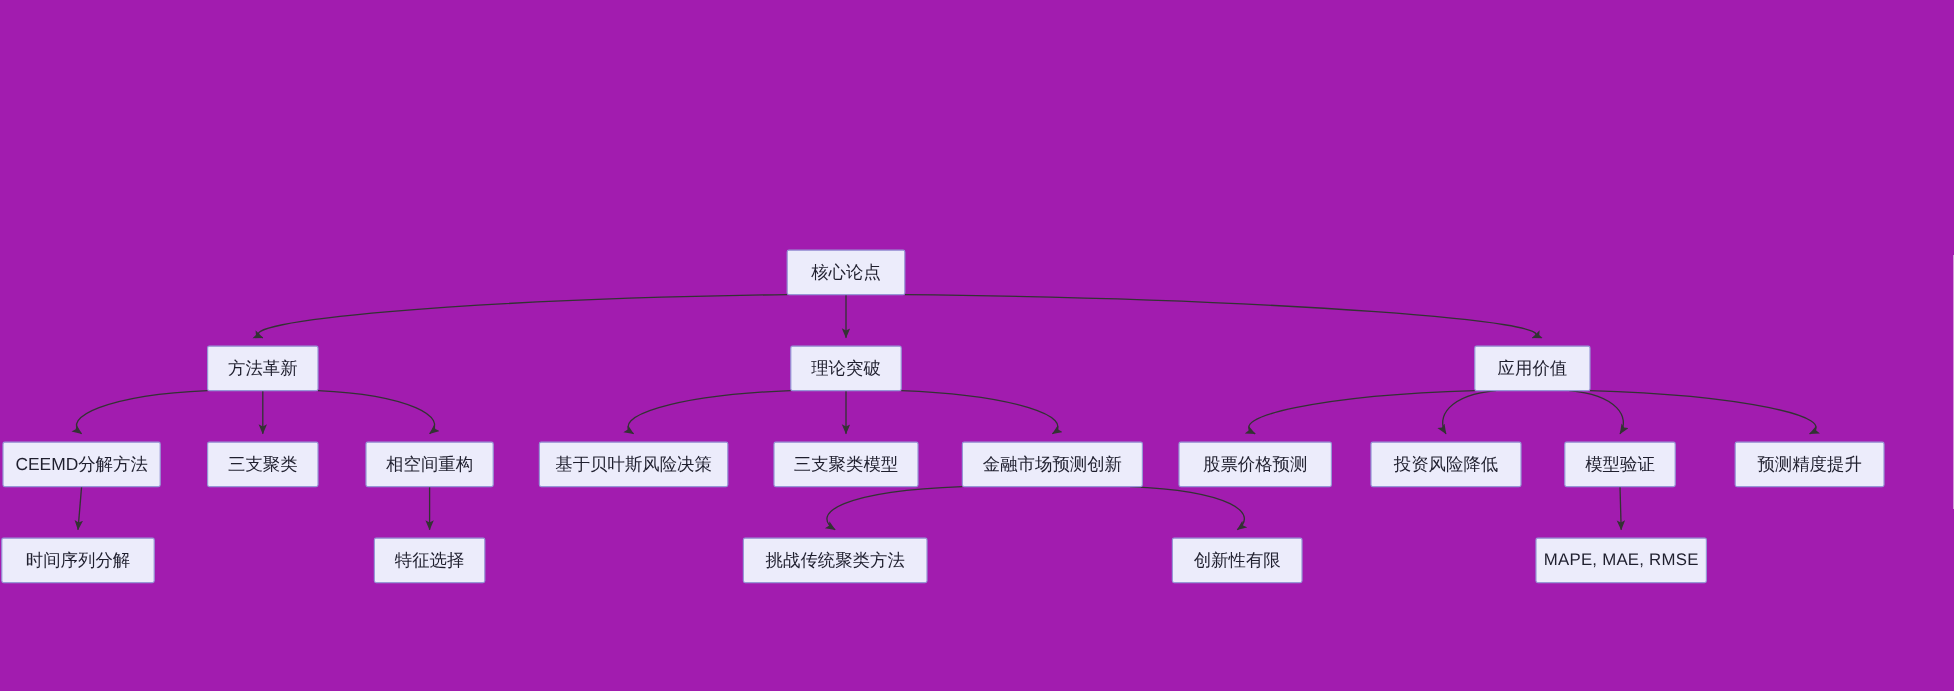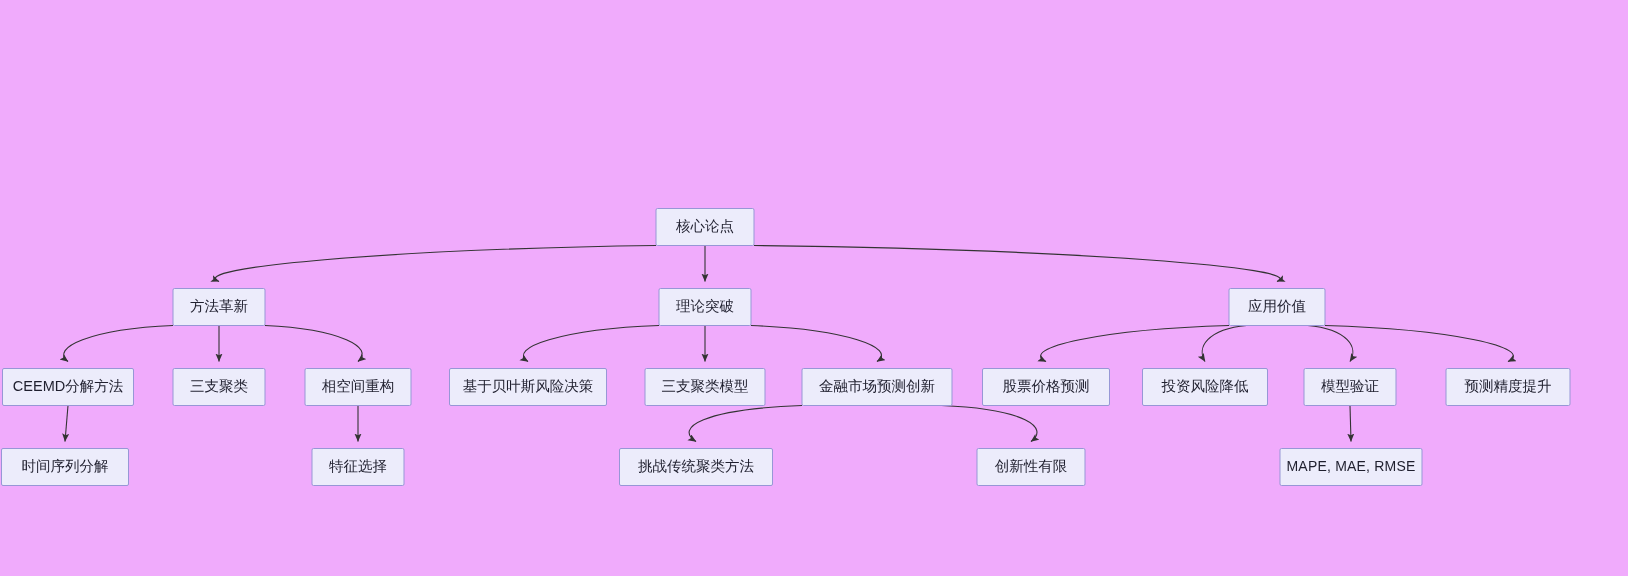--- a/index.html
+++ b/index.html
@@ -10,21 +10,21 @@
   body {
     width: 1628px;
     height: 576px;
     overflow: hidden;
     font-family: "Liberation Sans", "DejaVu Sans", sans-serif;
   }
   #diagram-root {
     position: relative;
     width: 1628px;
     height: 576px;
-    background: #f0abfc;
+    background: #a21caf;
   }
   svg#flow-svg {
     position: absolute;
     top: 0;
     left: 0;
     width: 1628px;
     height: 576px;
     display: block;
   }
   .edge-path {

